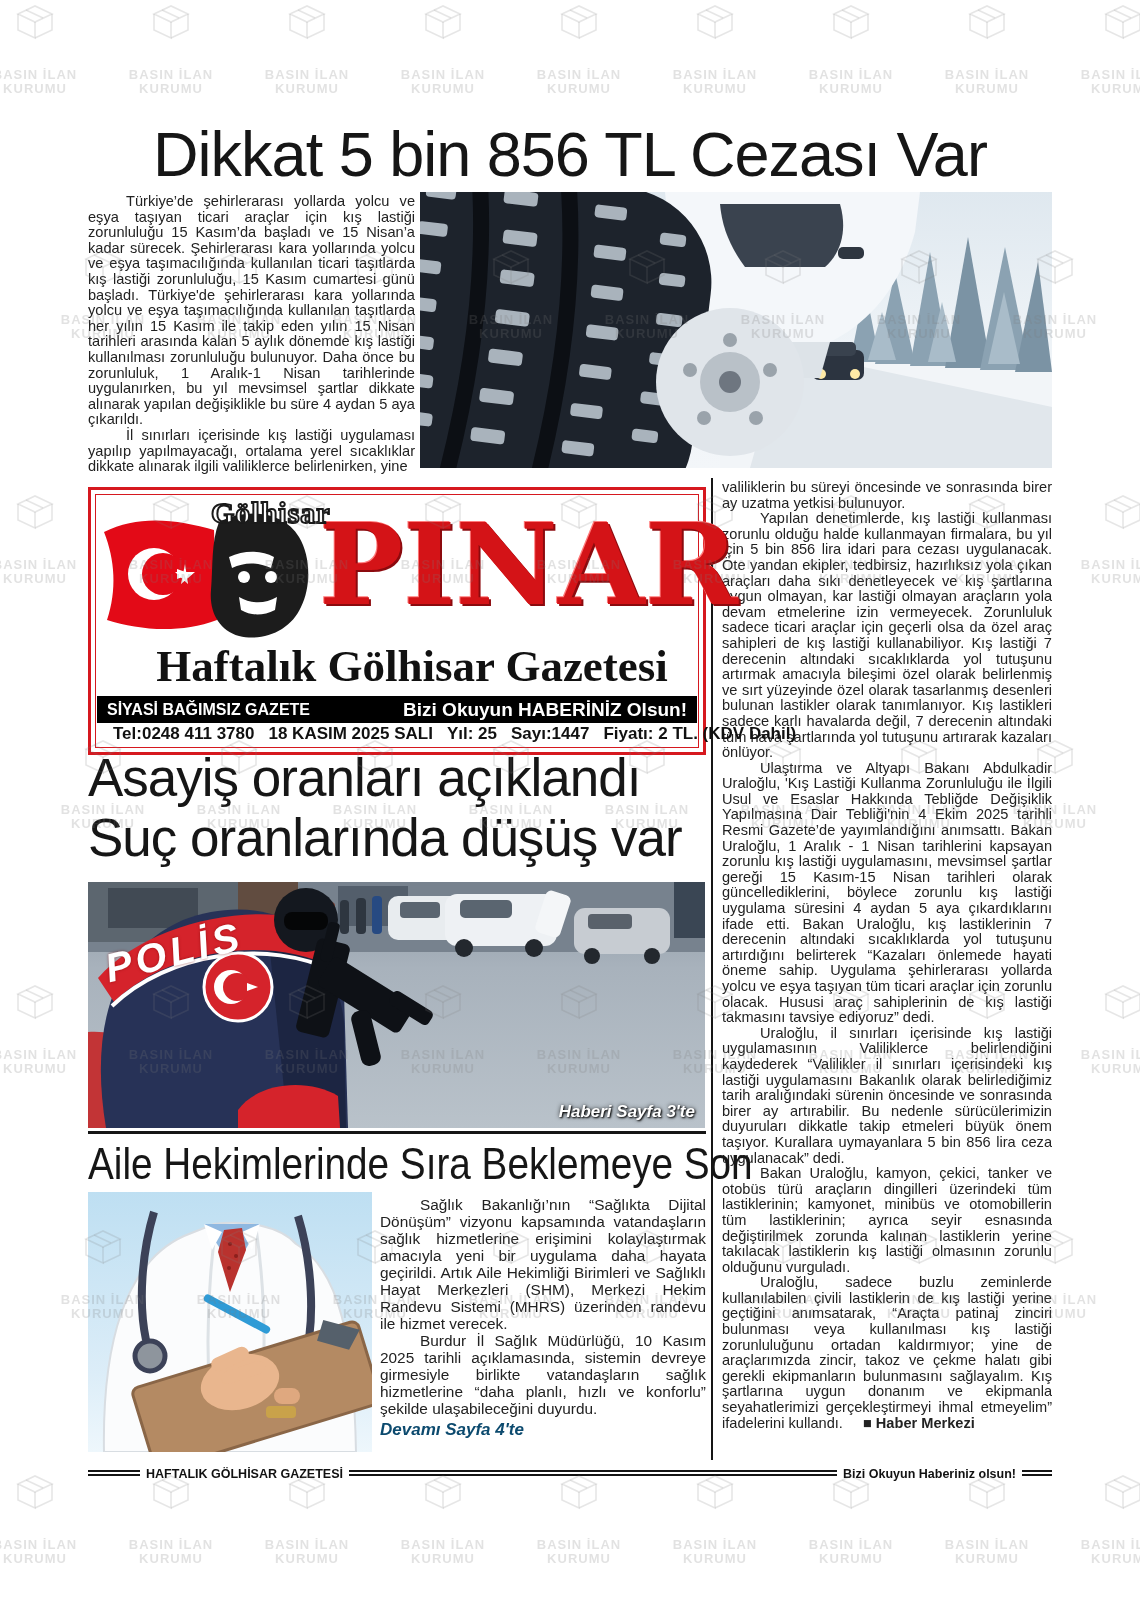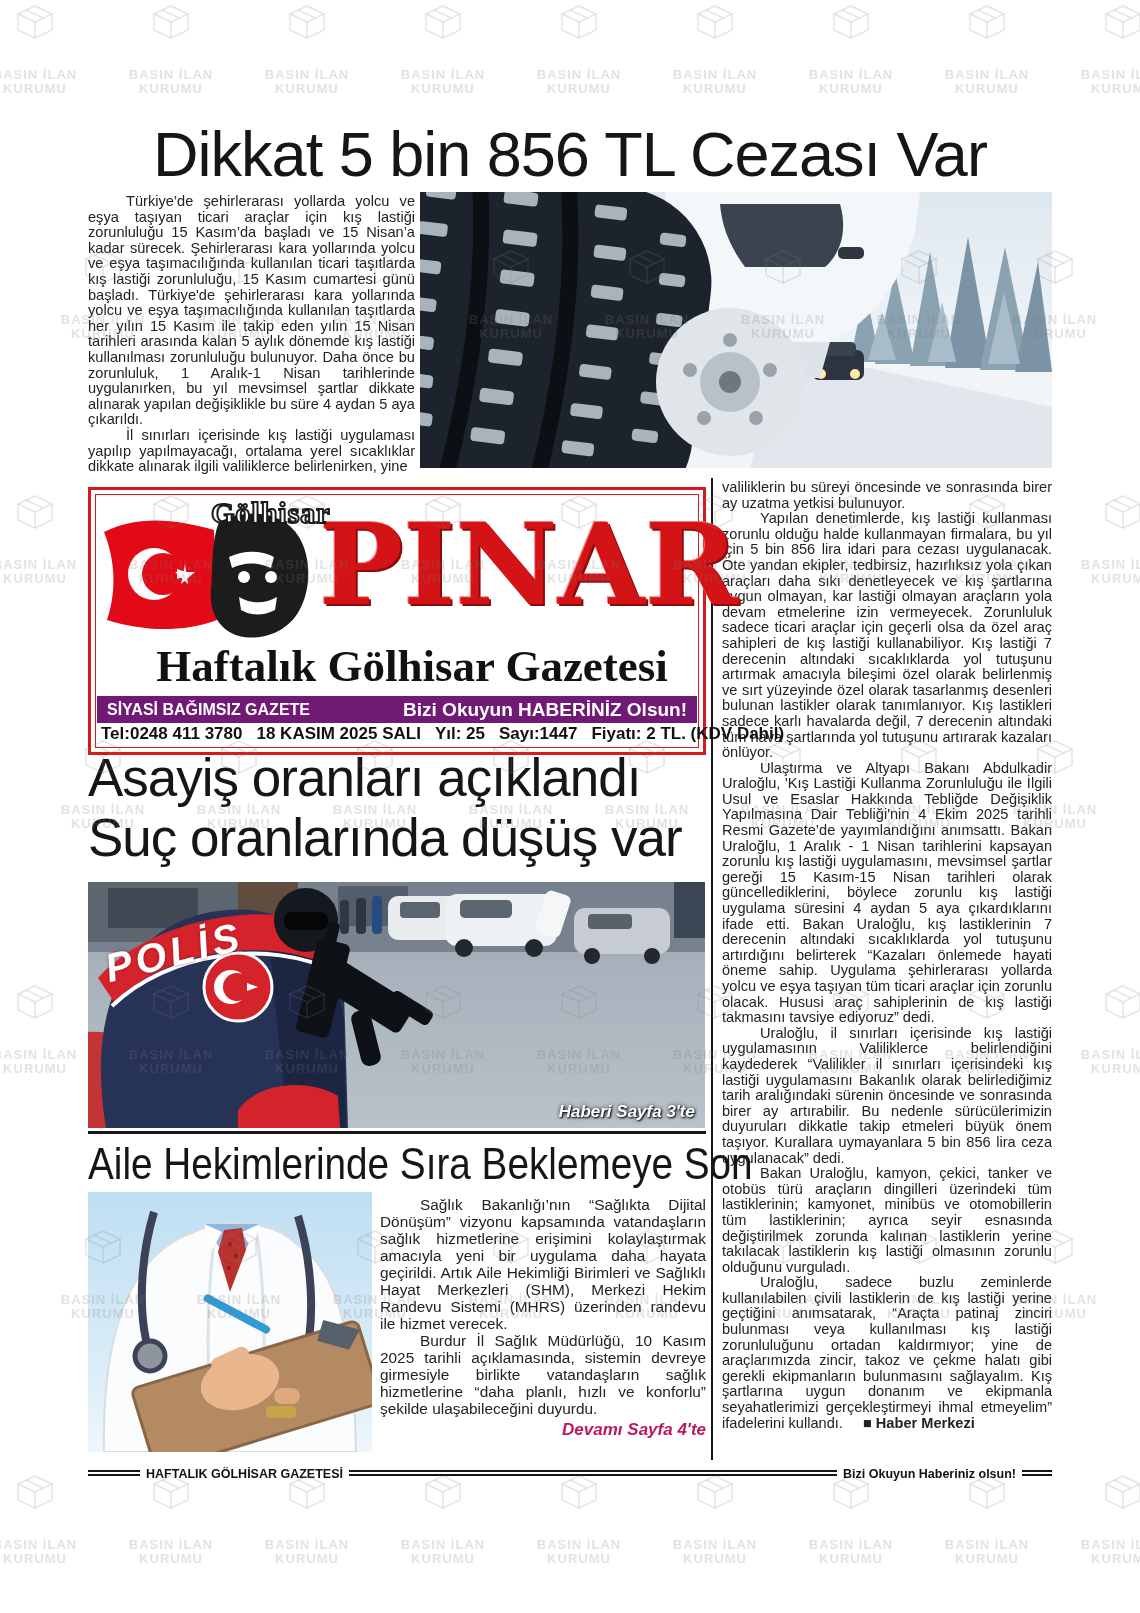--- a/index.html
+++ b/index.html
@@ -46,34 +46,34 @@
             box-sizing:border-box;z-index:3;}
   .mh-logo{position:absolute;left:8px;top:12px;width:228px;height:140px;}
   .mh-city{position:absolute;left:120px;top:6px;font-family:"Liberation Serif",serif;
            font-weight:bold;font-size:30px;color:#fff;-webkit-text-stroke:2px #1a1a1a;
            letter-spacing:1px;z-index:4;}
   .mh-title{position:absolute;left:228px;top:0px;width:382px;text-align:center;
             font-family:"DejaVu Serif",serif;font-weight:bold;font-size:112px;line-height:150px;
             color:#d41317;text-shadow:2px 2px 0 #8c0a0e,-1px -1px 0 #ff7a7a;}
   .mh-sub{position:absolute;left:0;top:150px;width:100%;text-align:center;
           font-family:"Liberation Serif",serif;font-weight:bold;font-size:45px;color:#111;padding-left:15px;}
-  .mh-bar{position:absolute;left:6px;right:6px;top:206px;height:27px;background:#701a75;
+  .mh-bar{position:absolute;left:6px;right:6px;top:206px;height:27px;background:#000000;
           display:flex;align-items:center;justify-content:space-between;padding:0 10px;
           box-sizing:border-box;color:#fff;font-weight:bold;}
   .mh-bar .l{font-size:16px;}
   .mh-bar .r{font-size:19px;}
   .mh-info{position:absolute;left:6px;right:6px;top:233px;height:22px;display:flex;
            align-items:center;gap:14px;font-weight:bold;font-size:17px;color:#111;
-           white-space:nowrap;padding-left:4px;}
+           white-space:nowrap;padding-left:16px;}
   
   .bottomtext{position:absolute;left:380px;top:1196px;width:326px;height:246px;
               font-size:15.4px;line-height:17px;text-align:justify;color:#222;}
   .bottomtext p{margin:0;text-indent:40px;}
-  .continuation{position:absolute;left:380px;top:1420px;width:326px;text-align:right;
-                font-weight:bold;font-style:italic;font-size:17px;color:#be185d;}
+  .continuation{position:absolute;left:380px;top:1420px;width:326px;text-align:left;
+                font-weight:bold;font-style:italic;font-size:17px;color:#0c4a6e;}
   .hr-line{position:absolute;left:88px;top:1131px;width:618px;height:3px;background:#151515;}
   
   .footer{position:absolute;left:88px;top:1466px;width:964px;height:16px;display:flex;
           align-items:center;gap:6px;}
   .flines{height:8px;background:repeating-linear-gradient(180deg,#141414 0 2px,transparent 2px 4px);}
   .flines.short{width:52px;}
   .flines.grow{flex:1;}
   .flines.end{width:30px;}
   .flabel{font-weight:bold;font-size:12.5px;white-space:nowrap;color:#111;}
 </style>

